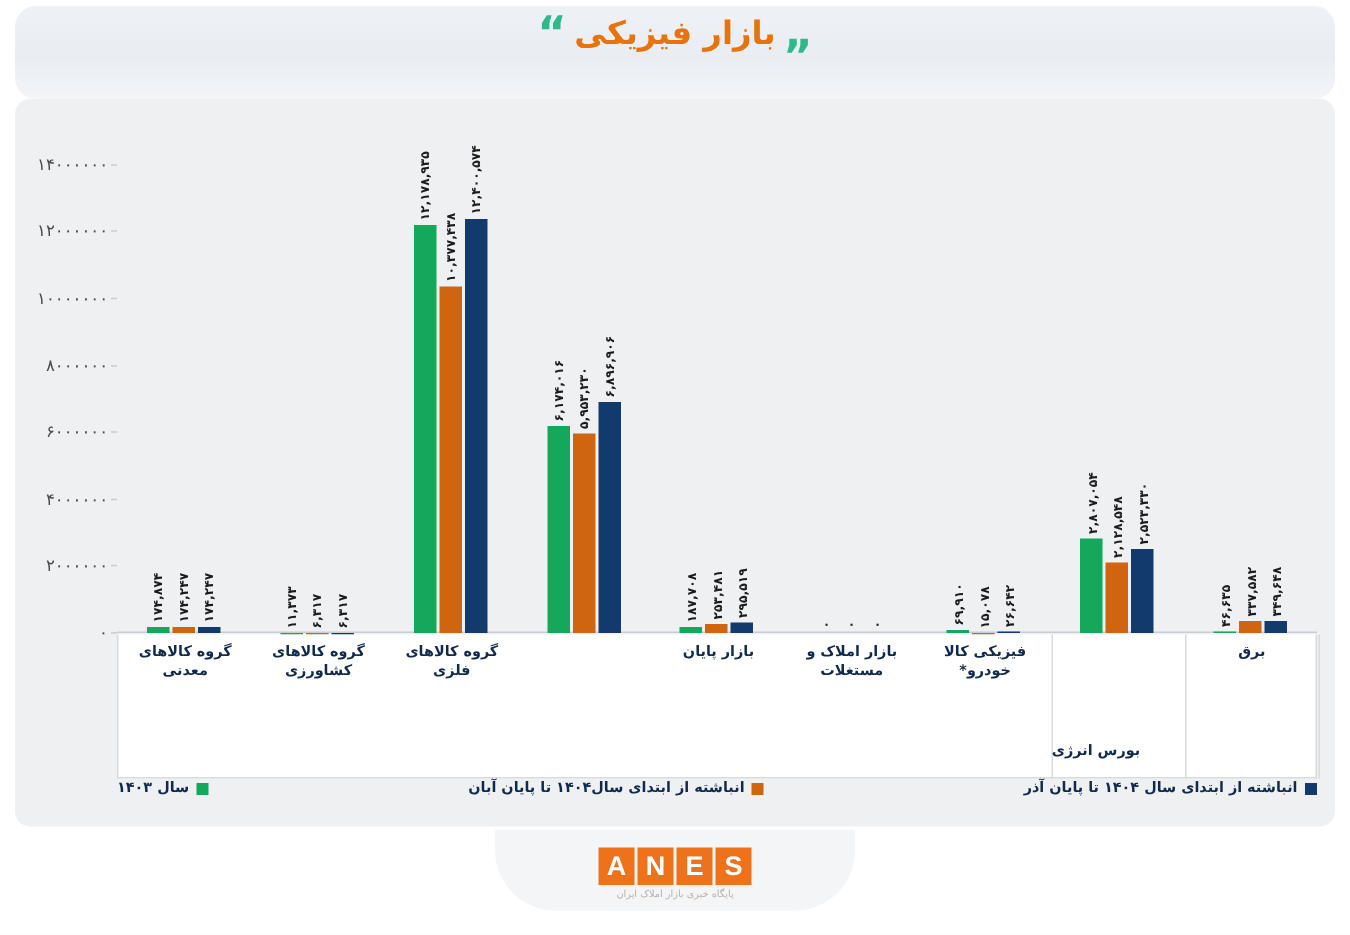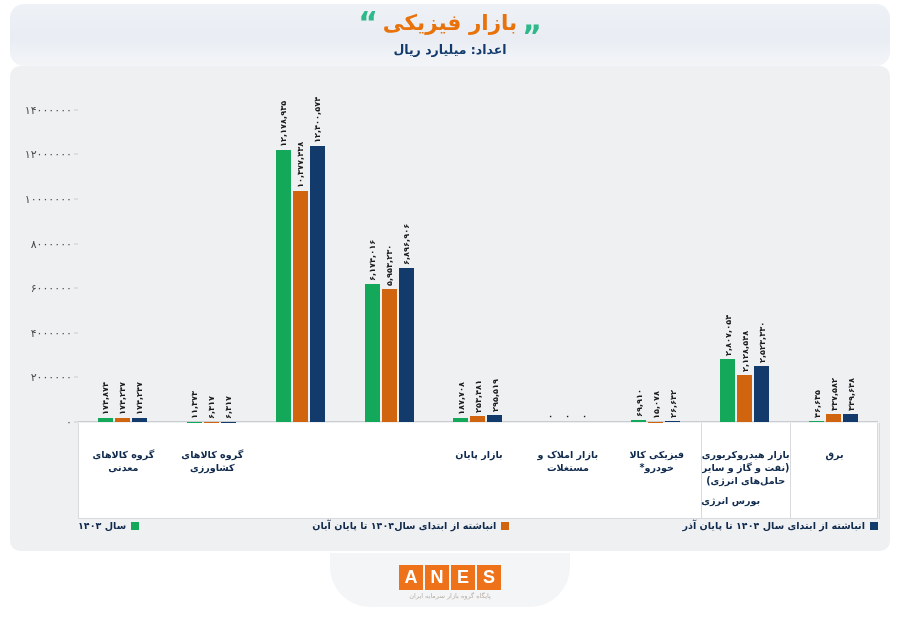--- a/index.html
+++ b/index.html
@@ -161,21 +161,20 @@
   }
   .cat {
     position: absolute;
     top: 6px;
     text-align: center;
     font-size: 9.6px;
     font-weight: bold;
     color: #0f2a4d;
     line-height: 1.35;
     direction: rtl;
-    margin-top: 20px;
   }
   .vdiv {
     position: absolute;
     top: 0;
     width: 1px;
     height: 96px;
     background: #d8dade;
   }
   .energy-label {
     position: absolute;
@@ -263,21 +262,20 @@
 <body>
 
 <div id="page">
 
   <div class="header">
     <div class="title-row">
       <span class="quote-mark q-right">“</span>
       <span class="title-accent">بازار فیزیکی</span>
       <span class="quote-mark q-left">“</span>
     </div>
-    <div class="subtitle">اعداد: میلیارد ریال</div>
   </div>
 
   <div class="panel"></div>
 
   <div id="plot">
     <div class="axis-line"></div>
   <div class="ytick" style="top: 17.8378px;">۱۴۰۰۰۰۰۰</div>
       <div class="ytick-dot" style="top: 17.8378px;"></div>
       <div class="ytick" style="top: 62.4324px;">۱۲۰۰۰۰۰۰</div>
       <div class="ytick-dot" style="top: 62.4324px;"></div>
@@ -417,24 +415,24 @@
         <div class="bar-wrap">
           <span class="vlabel" style="bottom: 7.79621px;">۳۴۹,۶۴۸</span>
           <div class="bar" style="height: 7.79621px; background: rgb(18, 58, 107);"></div>
         </div>
       </div>
     </div>
 
   <div class="catbox" id="catbox">
       <div class="cat" style="left: 0px; width: 88.8889px;">گروه کالاهای معدنی</div>
       <div class="cat" style="left: 88.8889px; width: 88.8889px;">گروه کالاهای کشاورزی</div>
+      <div class="cat" style="left: 177.778px; width: 88.8889px;">گروه کالاهای فلزی</div>
       <div class="cat" style="left: 355.556px; width: 88.8889px;">بازار پایان</div>
       <div class="cat" style="left: 444.444px; width: 88.8889px;">بازار املاک و مستغلات</div>
       <div class="cat" style="left: 533.333px; width: 88.8889px;">فیزیکی کالا خودرو*</div>
-      <div class="cat" style="left: 622.222px; width: 88.8889px;">بازار هیدروکربوری (نفت و گاز و سایر حامل‌های انرژی)</div>
       <div class="cat" style="left: 711.111px; width: 88.8889px;">برق</div>
       <div class="vdiv" style="left: 622.222px;"></div>
       <div class="vdiv" style="left: 711.111px;"></div>
       <div class="vdiv" style="left: 800px;"></div>
       <div class="energy-label" style="left: 622.222px; width: 88.8889px;">بورس انرژی</div>
     </div>
 
   <div class="legend" id="legend">
       <div class="leg-item">
         <span class="swatch" style="background: rgb(18, 58, 107);"></span>
@@ -452,17 +450,17 @@
 
   <div class="footer">
     <div class="footer-round"></div>
     <div class="sena">
       <div class="sena-letters" id="sena-letters">
           <span>S</span>
           <span>E</span>
           <span>N</span>
           <span>A</span>
         </div>
-      <div class="sena-sub">پایگاه گروه بازار سرمایه ایران</div>
+      <div class="sena-sub">پایگاه خبری بازار املاک ایران</div>
     </div>
   </div>
 
 </div>
 
 </body></html>

